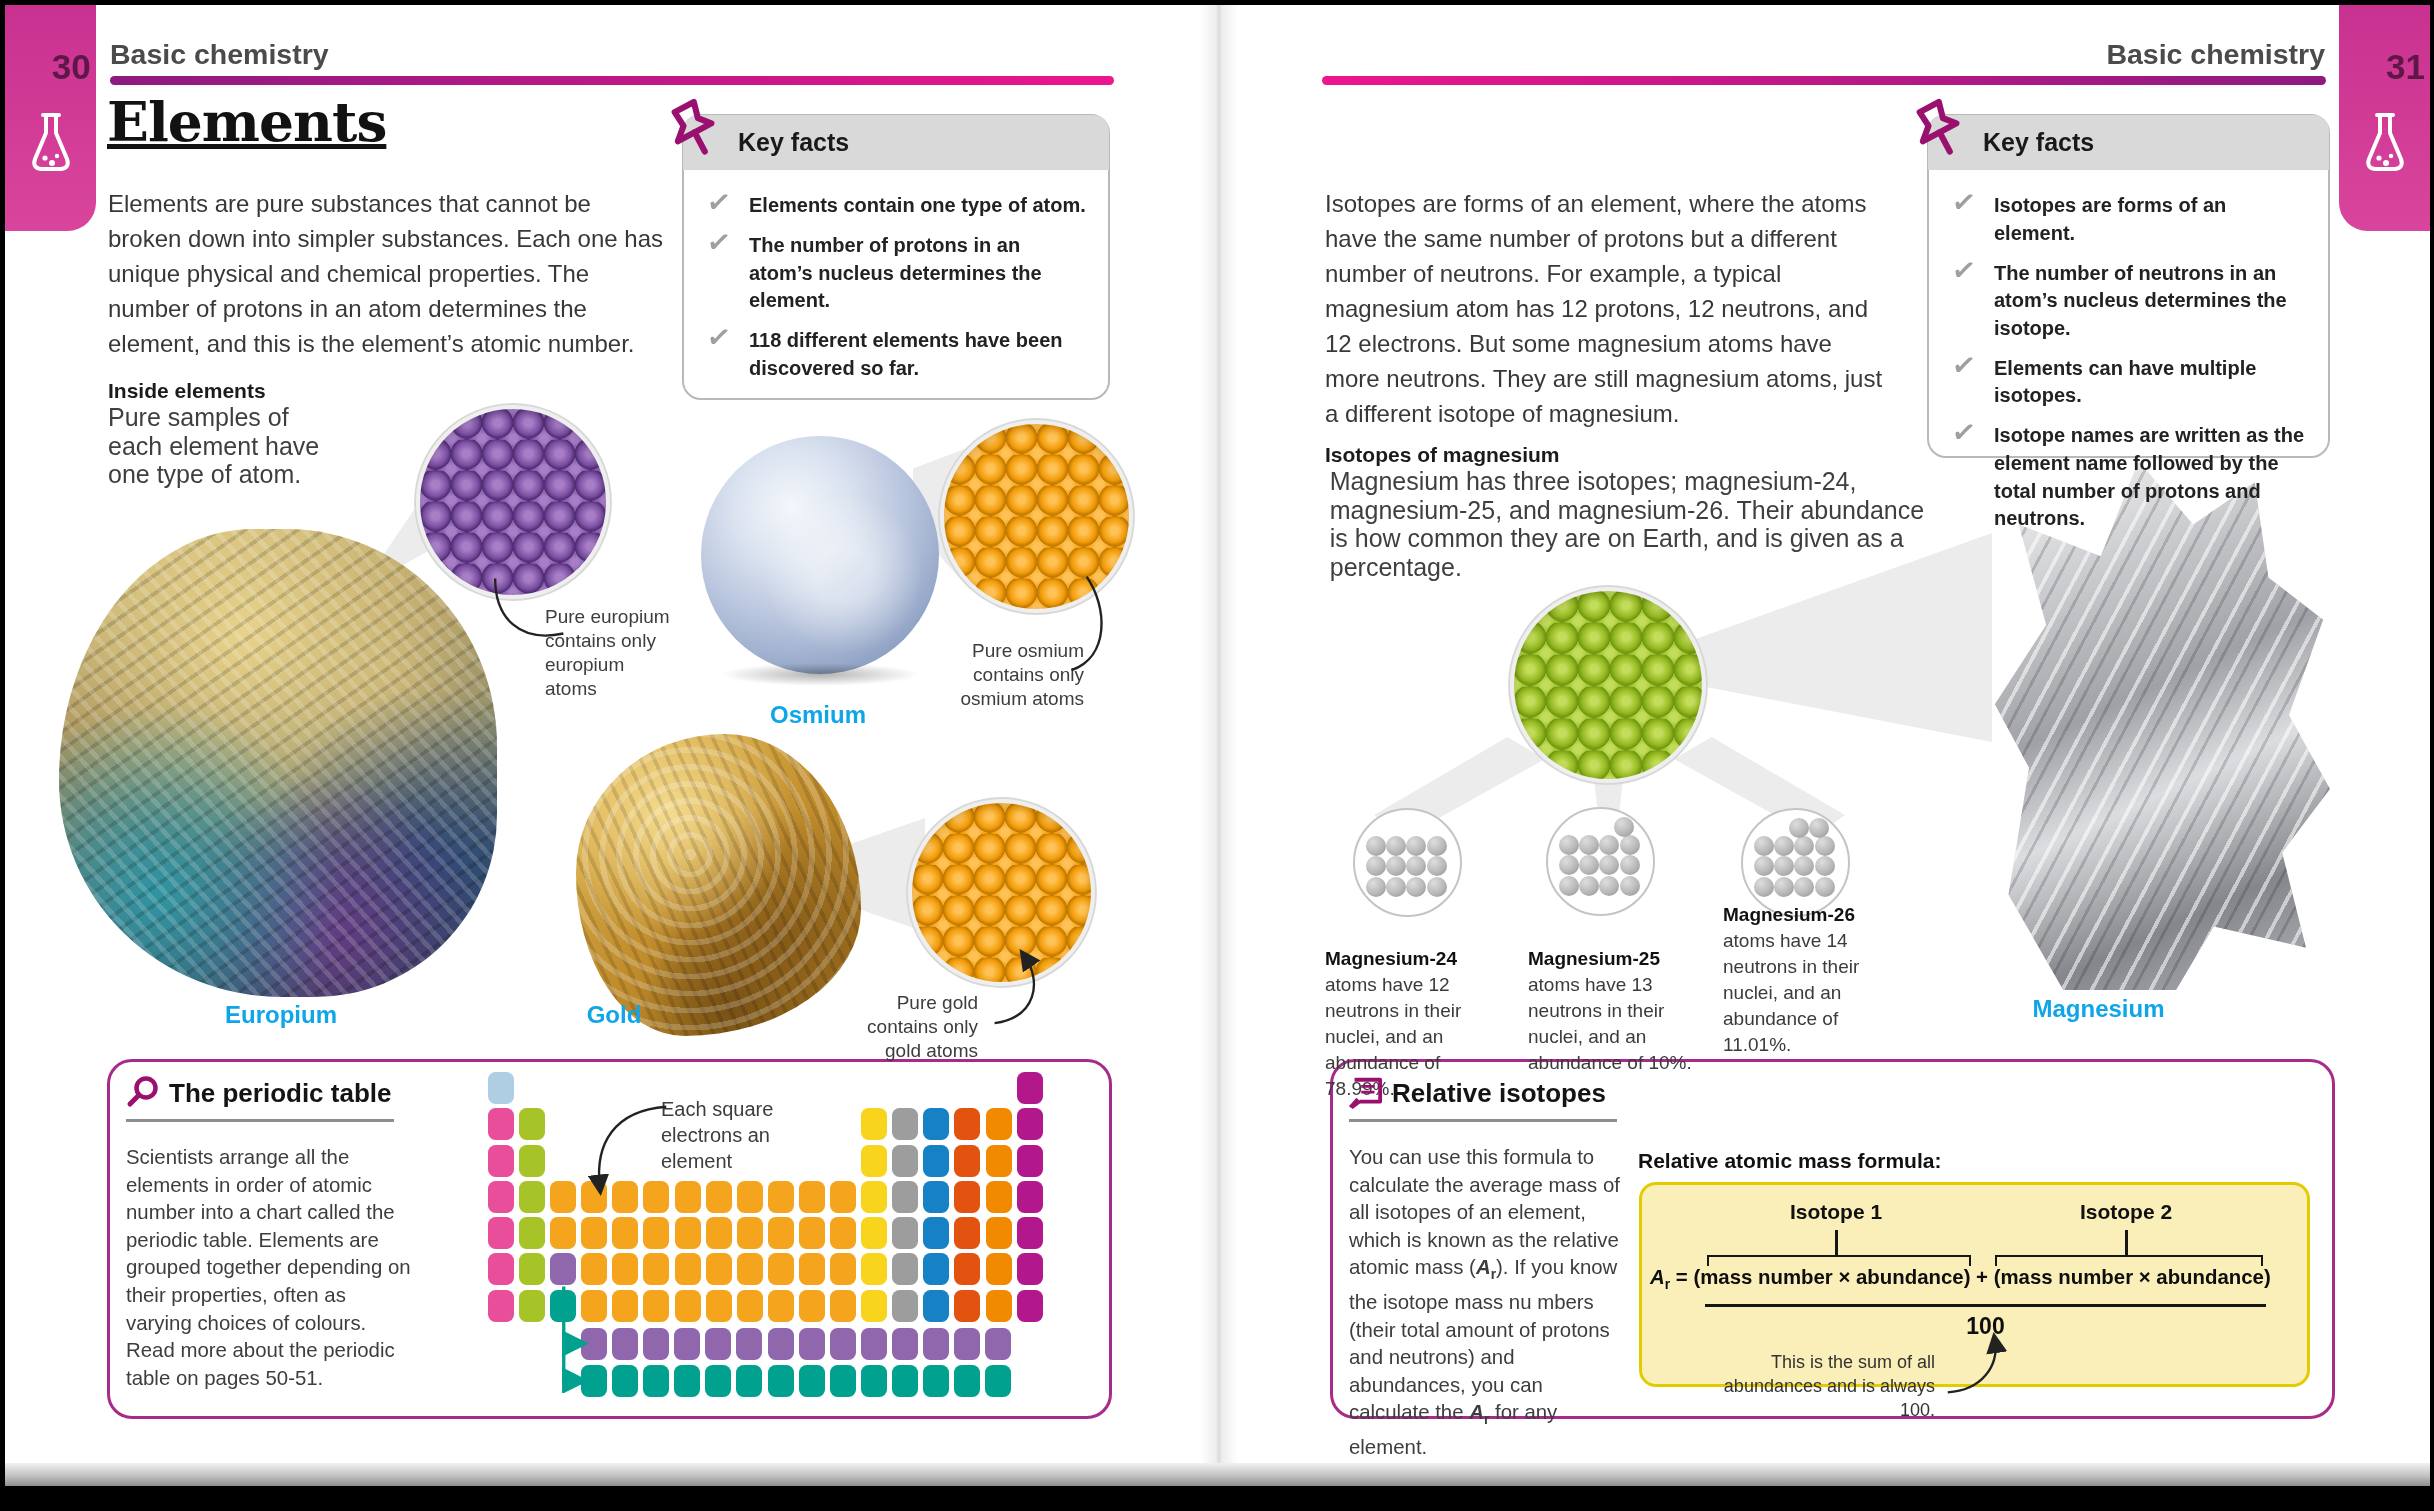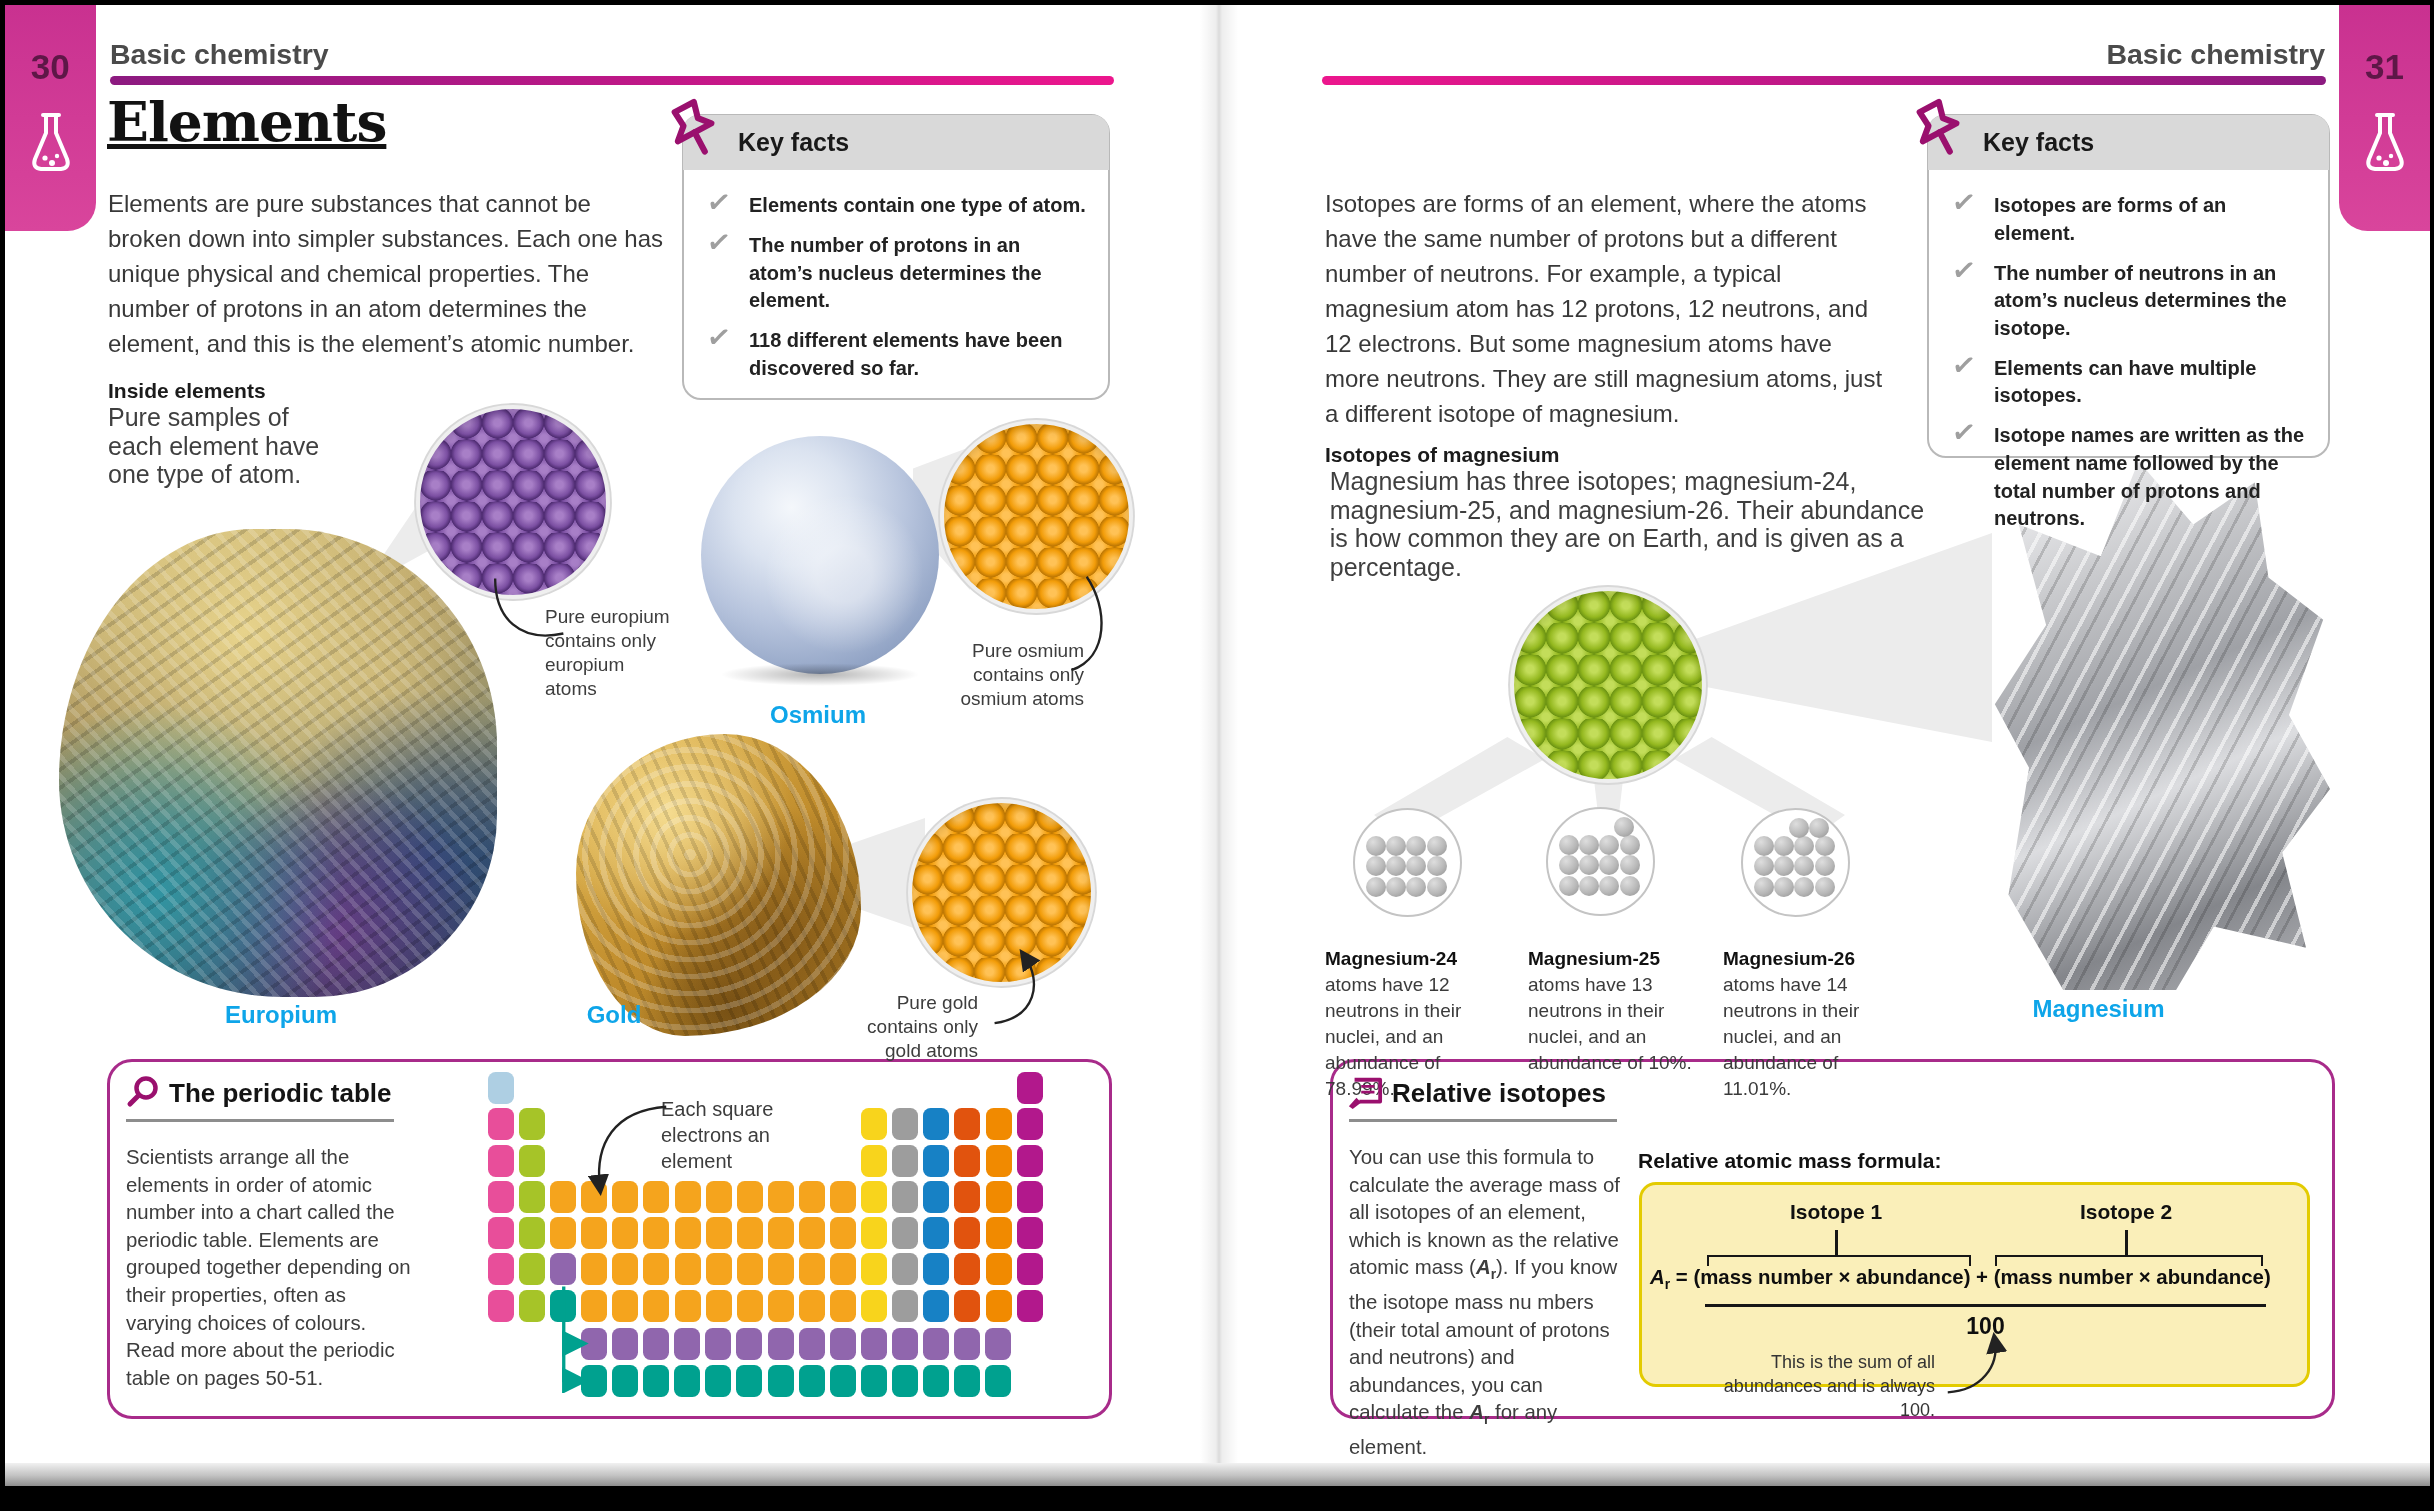--- a/index.html
+++ b/index.html
@@ -6,21 +6,21 @@
   .stage{position:relative;width:2435px;height:1511px;background:#000;font-family:"Liberation Sans",sans-serif;overflow:hidden;}
   .abs{position:absolute;}
   .paper{position:absolute;left:4.8px;top:4.8px;width:2425px;height:1458px;background:#ffffff;}
   .bottom-strip{position:absolute;left:4.8px;top:1463px;width:2425px;height:23px;background:linear-gradient(180deg,#f1f1f1,#c2c2c2 55%,#8e8e8e);}
   .seam{position:absolute;left:1200px;top:4.8px;width:38px;height:1458px;background:linear-gradient(90deg,rgba(0,0,0,0) 0%,rgba(0,0,0,.07) 42%,rgba(0,0,0,.14) 50%,rgba(0,0,0,.07) 58%,rgba(0,0,0,0) 100%);z-index:1;}
 
   
   .tab{position:absolute;top:4.8px;width:91px;height:226px;background:linear-gradient(180deg,#c93190,#d9459c);z-index:6;}
   .tab-left{left:4.8px;border-bottom-right-radius:28.5px;}
   .tab-right{left:2339px;border-bottom-left-radius:28.5px;}
-  .tab-num{position:absolute;left:0;top:42px;width:100%;text-align:center;font-size:35px;font-weight:bold;color:#5e1747;}
+  .tab-num{position:absolute;left:0;top:42px;width:100%;text-align:center;font-size:35px;font-weight:bold;color:#5e1747;padding-left:21px;}
   .tab-flask{position:absolute;left:24px;top:97px;width:44px;height:82px;}
 
   .section-head{position:absolute;top:38px;font-size:28.5px;font-weight:bold;color:#4b4b4b;}
   .rule{position:absolute;top:76px;width:1004px;height:8.6px;border-radius:4.8px;}
   .rule-left{left:110px;background:linear-gradient(90deg,#8c1a80,#ec168d);}
   .rule-right{left:1322px;background:linear-gradient(90deg,#ec168d,#8c1a80);}
   .page-title{position:absolute;top:89px;font-family:"DejaVu Serif",serif;font-weight:600;font-size:55px;color:#121212;letter-spacing:-1px;}
   .intro{position:absolute;top:186px;font-size:24px;line-height:35px;color:#383838;}
 
   
@@ -459,21 +459,21 @@
       <div class="neutron" style="left: 10.5px; top: 67px;"></div>
       <div class="neutron" style="left: 31px; top: 67px;"></div>
       <div class="neutron" style="left: 51px; top: 67px;"></div>
       <div class="neutron" style="left: 72px; top: 67px;"></div>
       <div class="neutron" style="left: 66px; top: 8px;"></div>
       <div class="neutron" style="left: 46px; top: 8px;"></div>
     </div>
 
   <div class="iso-cap" style="left:1325px;top:946px;"><b>Magnesium-24</b><span> atoms have 12 neutrons in their nuclei, and an abundance of 78.99%.</span></div>
   <div class="iso-cap" style="left:1528px;top:946px;"><b>Magnesium-25</b><span> atoms have 13 neutrons in their nuclei, and an abundance of 10%.</span></div>
-  <div class="iso-cap" style="left:1723px;top:946px;"><b>Magnesium-26</b><span> atoms have 14 neutrons in their nuclei, and an abundance of 11.01%.</span></div>
+  <div class="iso-cap" style="left:1723px;top:902px;"><b>Magnesium-26</b><span> atoms have 14 neutrons in their nuclei, and an abundance of 11.01%.</span></div>
 
   <div class="photo-label" style="left:1994px;top:995px;width:209px;">Magnesium</div>
 
   <div class="info-box" style="left:1330px;top:1059px;"></div>
   <svg class="leader" style="left:1345px;top:1075px;" width="40" height="36" viewBox="0 0 42 38">
     <path d="M10 5 H37 V28 H15" fill="none" stroke="#9a106e" stroke-width="4" stroke-linejoin="round"></path>
     <path d="M17 12 H31 M17 18 H31" stroke="#9a106e" stroke-width="3"></path>
     <path d="M4 33 L12 24 L17 29 L8 36 Z" fill="#9a106e"></path>
   </svg>
   <div class="info-title" style="left:1392px;top:1078px;">Relative isotopes</div>

